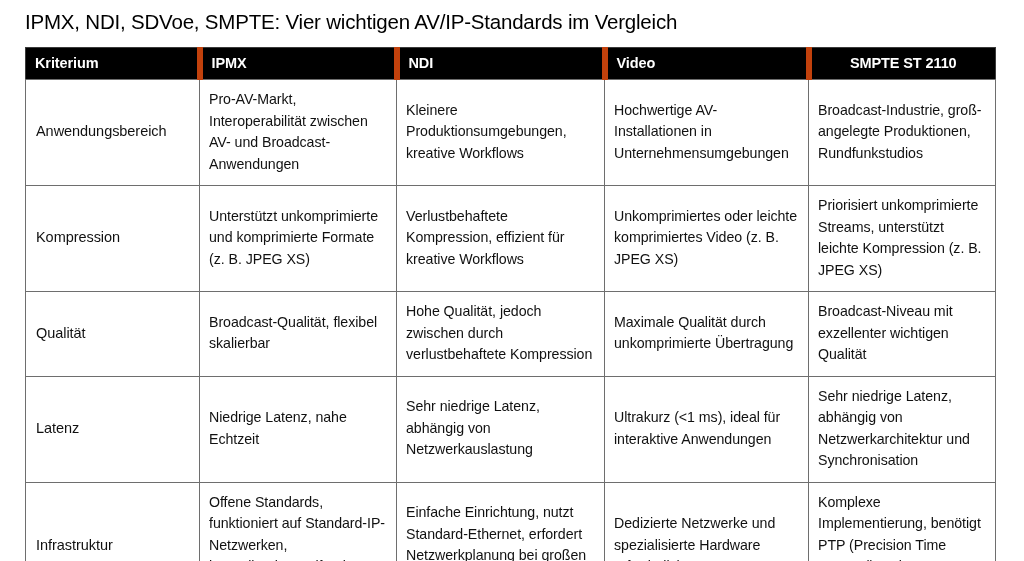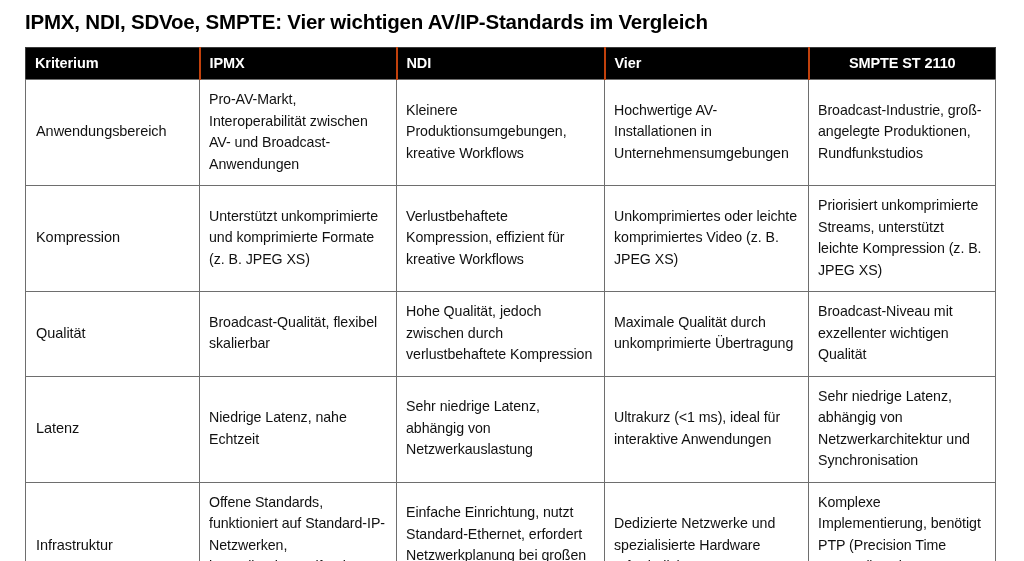--- a/index.html
+++ b/index.html
@@ -21,21 +21,21 @@
     height: 561px;
     box-sizing: border-box;
     padding: 0;
   }
   .page-title {
     position: absolute;
     left: 25px;
     top: 9px;
     width: 960px;
     font-size: 20.5px;
-    font-weight: bold;
+    font-weight: normal;
     letter-spacing: -0.2px;
     line-height: 26px;
     color: #000000;
   }
   .table-wrap {
     position: absolute;
     left: 25px;
     top: 47px;
     width: 970px;
   }
@@ -52,21 +52,21 @@
   table.compare col.c4 { width: 187px; }
 
   table.compare thead th {
     background: #000000;
     color: #ffffff;
     font-size: 14.5px;
     font-weight: bold;
     text-align: left;
     padding: 7px 9px 8px 9px;
     letter-spacing: -0.1px;
-    border-right: 2px solid #c2410c;
+    border-right: 6px solid #c2410c;
     vertical-align: middle;
     height: 16px;
   }
   table.compare thead th:last-child { border-right: none; text-align: center; }
 
   table.compare tbody td {
     border: 1px solid #6e6e6e;
     padding: 9px 10px 10px 9px;
     font-size: 14.2px;
     line-height: 21.5px;
@@ -94,21 +94,21 @@
           <col class="c1">
           <col class="c2">
           <col class="c3">
           <col class="c4">
       </colgroup>
       <thead>
         <tr>
           <th>Kriterium</th>
           <th>IPMX</th>
           <th>NDI</th>
-          <th>Vier</th>
+          <th>Video</th>
           <th>SMPTE ST 2110</th>
         </tr>
       </thead>
       <tbody>
 
         <tr>
           <td class="crit">Anwendungsbereich</td>
           <td>Pro-AV-Markt, Interoperabilität zwischen AV- und Broadcast-Anwendungen</td>
           <td>Kleinere Produktionsumgebungen, kreative Workflows</td>
           <td>Hochwertige AV-Installationen in Unternehmensumgebungen</td>

